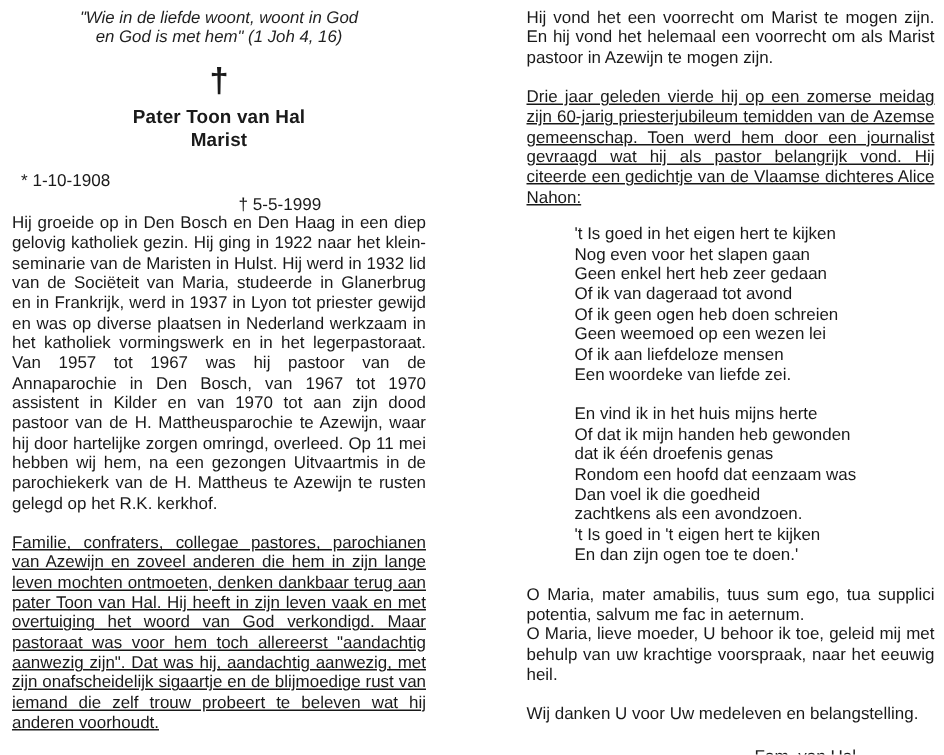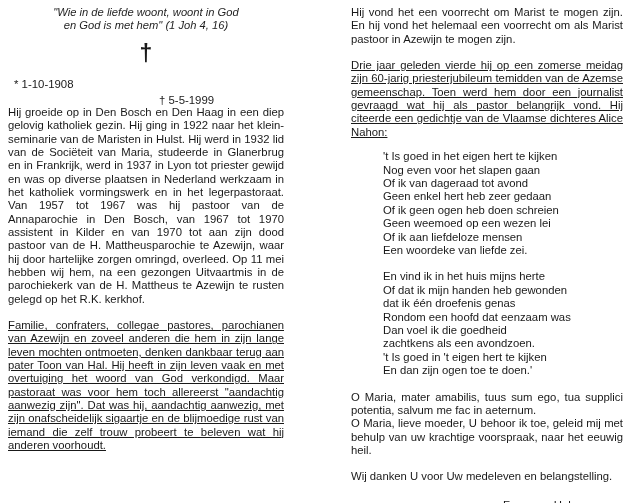--- a/index.html
+++ b/index.html
@@ -136,20 +136,24 @@
 
   <div class="col col-left">
 
     <div class="scripture">
       <div>"Wie in de liefde woont, woont in God</div>
       <div>en God is met hem" (1 Joh 4, 16)</div>
     </div>
 
     <div class="cross">†</div>
 
+    <div class="name-block">
+      <div>Pater Toon van Hal</div>
+      <div>Marist</div>
+    </div>
 
     <div class="dates">
       <span class="date-birth">* 1-10-1908</span>
       <span class="date-death">† 5-5-1999</span>
     </div>
 
     <div class="body-text">
       <p>Hij groeide op in Den Bosch en Den Haag in een diep gelovig katholiek gezin. Hij ging in 1922 naar het klein-seminarie van de Maristen in Hulst. Hij werd in 1932 lid van de Sociëteit van Maria, studeerde in Glanerbrug en in Frankrijk, werd in 1937 in Lyon tot priester gewijd en was op diverse plaatsen in Nederland werkzaam in het katholiek vormingswerk en in het legerpastoraat. Van 1957 tot 1967 was hij pastoor van de Annaparochie in Den Bosch, van 1967 tot 1970 assistent in Kilder en van 1970 tot aan zijn dood pastoor van de H. Mattheusparochie te Azewijn, waar hij door hartelijke zorgen omringd, overleed. Op 11 mei hebben wij hem, na een gezongen Uitvaartmis in de parochiekerk van de H. Mattheus te Azewijn te rusten gelegd op het R.K. kerkhof.</p>
       <p>Familie, confraters, collegae pastores, parochianen van Azewijn en zoveel anderen die hem in zijn lange leven mochten ontmoeten, denken dankbaar terug aan pater Toon van Hal. Hij heeft in zijn leven vaak en met overtuiging het woord van God verkondigd. Maar pastoraat was voor hem toch allereerst "aandachtig aanwezig zijn". Dat was hij, aandachtig aanwezig, met zijn onafscheidelijk sigaartje en de blijmoedige rust van iemand die zelf trouw probeert te beleven wat hij anderen voorhoudt.</p>
     </div>
@@ -160,22 +164,22 @@
 
     <div class="body-text">
       <p>Hij vond het een voorrecht om Marist te mogen zijn. En hij vond het helemaal een voorrecht om als Marist pastoor in Azewijn te mogen zijn.</p>
       <p class="nogap">Drie jaar geleden vierde hij op een zomerse meidag zijn 60-jarig priesterjubileum temidden van de Azemse gemeenschap. Toen werd hem door een journalist gevraagd wat hij als pastor belangrijk vond. Hij citeerde een gedichtje van de Vlaamse dichteres Alice Nahon:</p>
     </div>
 
     <div class="poem">
       <div class="stanza">
         <div class="line">'t Is goed in het eigen hert te kijken</div>
         <div class="line">Nog even voor het slapen gaan</div>
+        <div class="line">Geen enkel hert heb zeer gedaan</div>
         <div class="line">Of ik van dageraad tot avond</div>
-        <div class="line">Geen enkel hert heb zeer gedaan</div>
         <div class="line">Of ik geen ogen heb doen schreien</div>
         <div class="line">Geen weemoed op een wezen lei</div>
         <div class="line">Of ik aan liefdeloze mensen</div>
         <div class="line">Een woordeke van liefde zei.</div>
       </div>
       <div class="stanza">
         <div class="line">En vind ik in het huis mijns herte</div>
         <div class="line">Of dat ik mijn handen heb gewonden</div>
         <div class="line">dat ik één droefenis genas</div>
         <div class="line">Rondom een hoofd dat eenzaam was</div>

